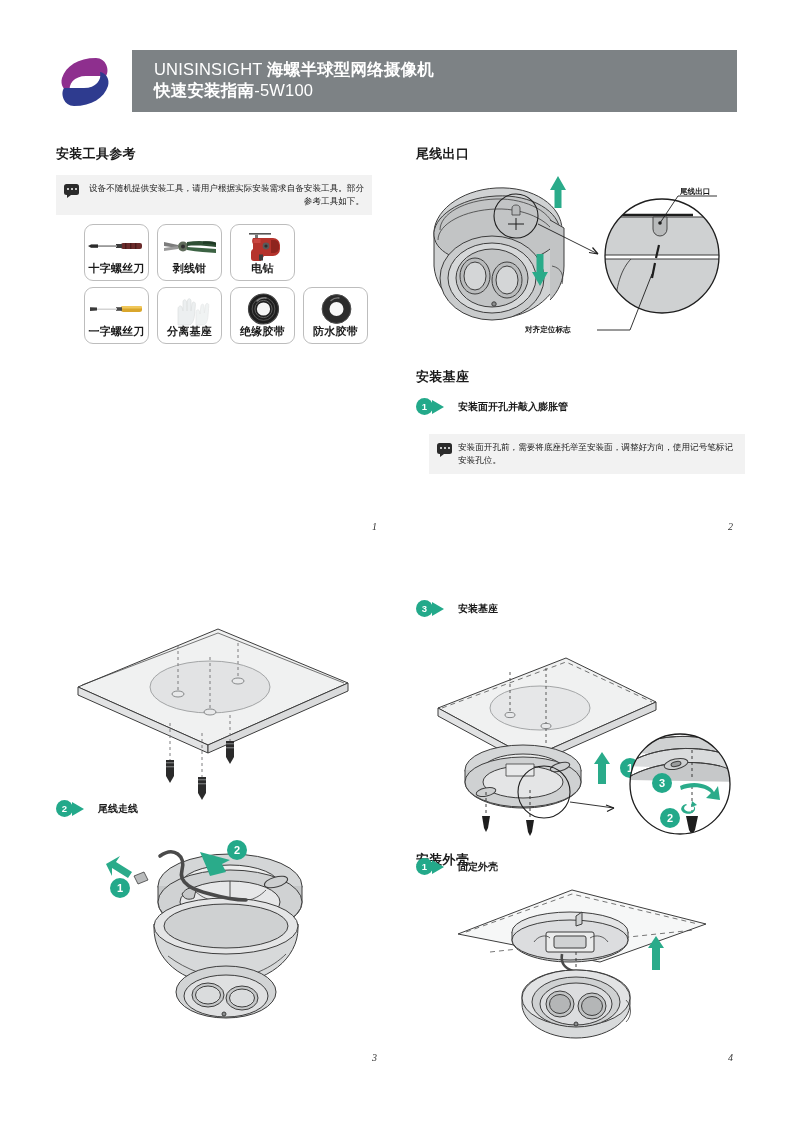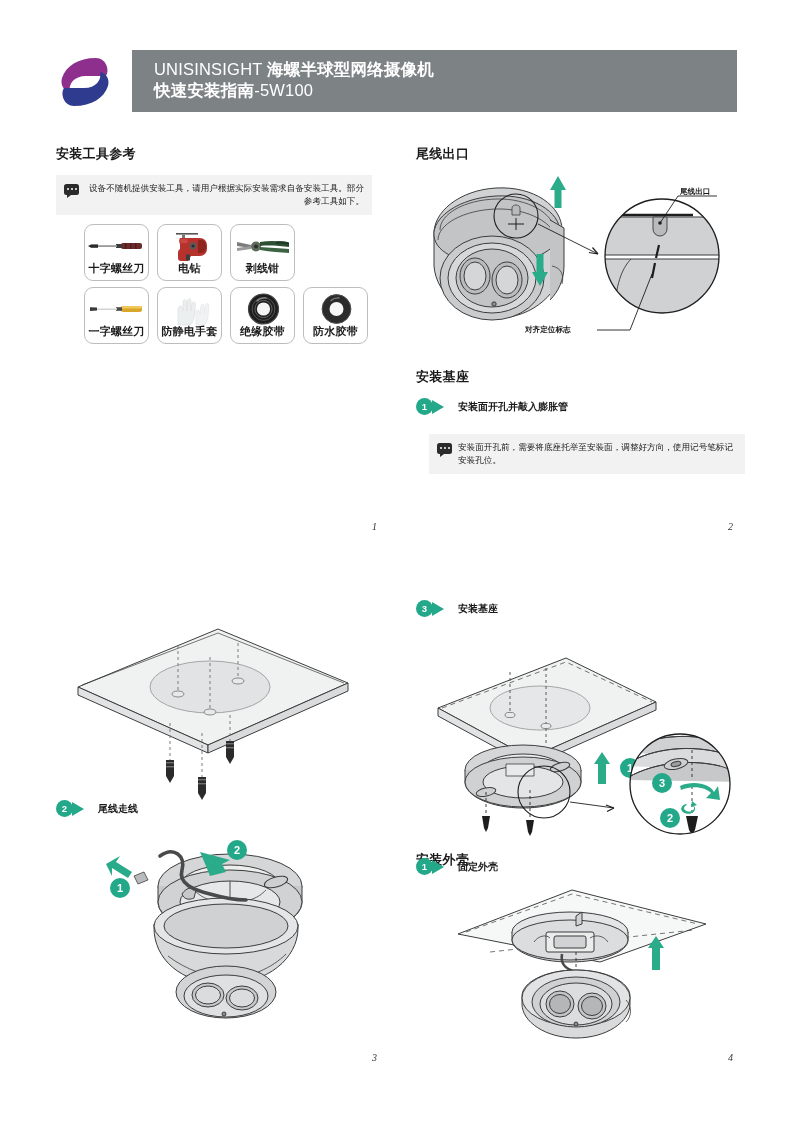--- a/index.html
+++ b/index.html
@@ -140,48 +140,48 @@
             <path d="M6 15.4 L13 15.4 L13 18.8 L6 18.8 Z" fill="#2b2b2b"></path>
             <path d="M6 15.4 L3 17.1 L6 18.8 Z" fill="#2b2b2b"></path>
           </svg>
         </div>
         <div class="lab">十字螺丝刀</div>
       </div>
 
       <div class="tool">
         <div class="art">
           <svg width="65" height="34" viewBox="0 0 65 34">
+            <path d="M6 13 L20 16 L20 19 L6 17 Z" fill="#7c7c7c"></path>
+            <path d="M6 19 L20 17 L20 20 L6 22 Z" fill="#9a9a9a"></path>
+            <circle cx="25" cy="17.5" r="5" fill="#5f6b5a"></circle>
+            <circle cx="25" cy="17.5" r="2" fill="#2e2e2e"></circle>
+            <path d="M29 13 C40 11 50 12 58 14 L58 18 C50 17 38 16 29 17 Z" fill="#2f4f35"></path>
+            <path d="M29 18 C38 19 50 19 58 20 L58 24 C50 23 40 23 29 21 Z" fill="#3c6344"></path>
+            <path d="M45 12.5 C50 11.8 55 12.3 58 13.4 L58 16 C54 15 49 14.6 45 15 Z" fill="#1f3a25"></path>
+          </svg>
+        </div>
+        <div class="lab">剥线钳</div>
+      </div>
+
+      <div class="tool">
+        <div class="art">
+          <svg width="65" height="34" viewBox="0 0 65 34">
             <rect x="18" y="4" width="22" height="1.6" fill="#555"></rect>
             <rect x="24" y="5.6" width="3" height="4" fill="#777"></rect>
             <path d="M22 9 h20 a7 7 0 0 1 7 7 v4 a7 7 0 0 1 -7 7 h-9 l-3 5 h-7 a3 3 0 0 1 -3 -3 v-6 a4 4 0 0 1 2 -3 v-5 a6 6 0 0 1 0 -6 z" fill="#b5332c"></path>
             <path d="M40 11 h3 a5 5 0 0 1 5 5 v3 a5 5 0 0 1 -5 5 h-3 z" fill="#8e241e"></path>
             <path d="M22.5 10 h7 v4 h-7 z" fill="#d9534f" opacity=".6"></path>
             <rect x="28" y="25.5" width="4" height="6" fill="#3d3d3d"></rect>
             <circle cx="35" cy="17" r="3.4" fill="#5a5a5a"></circle>
             <circle cx="35" cy="17" r="1.6" fill="#2e2e2e"></circle>
           </svg>
         </div>
         <div class="lab">电钻</div>
       </div>
 
-      <div class="tool">
-        <div class="art">
-          <svg width="65" height="34" viewBox="0 0 65 34">
-            <path d="M6 13 L20 16 L20 19 L6 17 Z" fill="#7c7c7c"></path>
-            <path d="M6 19 L20 17 L20 20 L6 22 Z" fill="#9a9a9a"></path>
-            <circle cx="25" cy="17.5" r="5" fill="#5f6b5a"></circle>
-            <circle cx="25" cy="17.5" r="2" fill="#2e2e2e"></circle>
-            <path d="M29 13 C40 11 50 12 58 14 L58 18 C50 17 38 16 29 17 Z" fill="#2f4f35"></path>
-            <path d="M29 18 C38 19 50 19 58 20 L58 24 C50 23 40 23 29 21 Z" fill="#3c6344"></path>
-            <path d="M45 12.5 C50 11.8 55 12.3 58 13.4 L58 16 C54 15 49 14.6 45 15 Z" fill="#1f3a25"></path>
-          </svg>
-        </div>
-        <div class="lab">剥线钳</div>
-      </div>
-
     </div>
 
     <div class="tool-row">
 
       <div class="tool">
         <div class="art">
           <svg width="65" height="34" viewBox="0 0 65 34">
             <rect x="36" y="14" width="21" height="6" rx="2.5" fill="#d9a62c"></rect>
             <rect x="36" y="14" width="21" height="2.4" rx="1.2" fill="#f0c75a"></rect>
             <rect x="31" y="15.2" width="6" height="3.6" fill="#4a4a4a"></rect>
@@ -195,21 +195,21 @@
 
       <div class="tool">
         <div class="art">
           <svg width="65" height="34" viewBox="0 0 65 34">
             <g fill="#eceff0" stroke="#dcdfe0" stroke-width=".7">
               <path d="M20 33 L20 17 C20 14 23 13 24 15 L25 19 L25 10 C25 7 28 7 28.6 10 L29 19 L29.4 9 C29.6 6 33 6 33 9 L33 19 L34 12 C34.4 9 37.6 9.6 37.4 12.4 L36.6 22 C36.2 28 34 33 31 33 Z"></path>
               <path d="M38 33 L38 20 C38 17.6 40.6 17 41.4 19 L42 22 L43 14 C43.4 11.4 46 11.6 46 14.2 L46.4 21 L47.6 13 C48 10.6 51 11 50.8 13.6 L50 24 C49.6 29.6 47.6 33 45 33 Z" opacity=".75"></path>
             </g>
           </svg>
         </div>
-        <div class="lab">防静电手套</div>
+        <div class="lab">分离基座</div>
       </div>
 
       <div class="tool">
         <div class="art">
           <svg width="65" height="34" viewBox="0 0 65 34">
             <circle cx="32.5" cy="17" r="15" fill="#1d1d1d"></circle>
             <circle cx="32.5" cy="17" r="15" fill="none" stroke="#454545" stroke-width="1.2"></circle>
             <circle cx="32.5" cy="17" r="11.4" fill="none" stroke="#5a5a5a" stroke-width=".9"></circle>
             <circle cx="32.5" cy="17" r="8.6" fill="none" stroke="#6a6a6a" stroke-width=".9"></circle>
             <circle cx="32.5" cy="17" r="6.6" fill="#f4f4f4"></circle>

